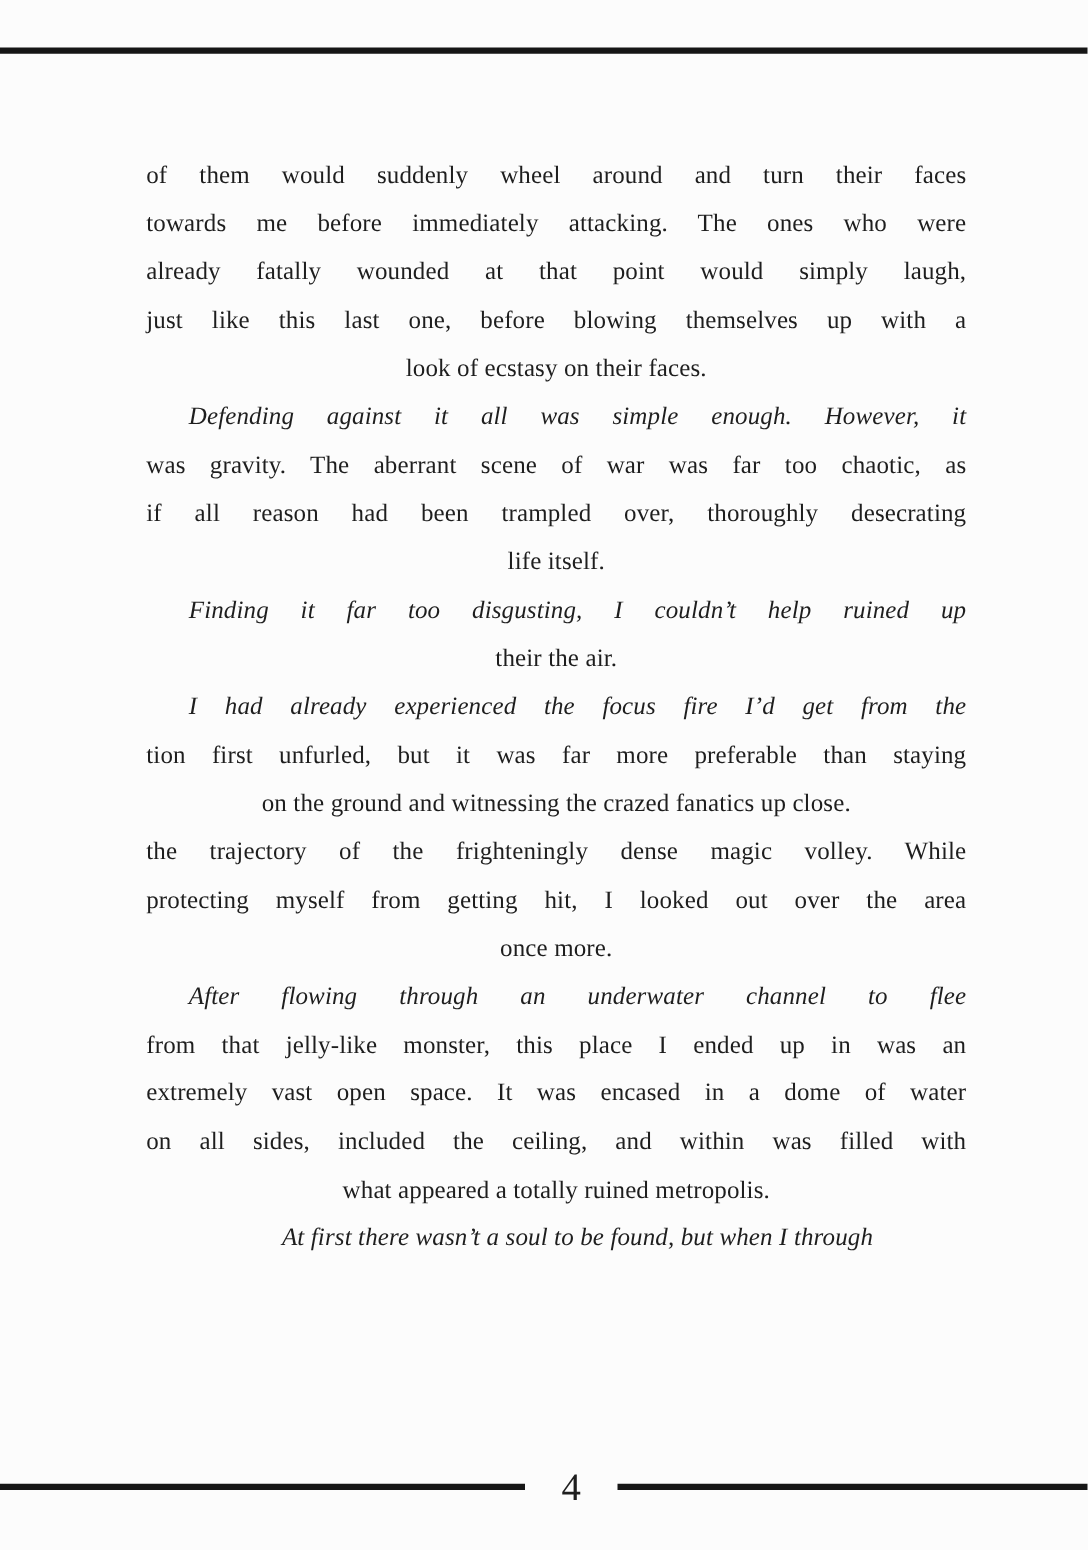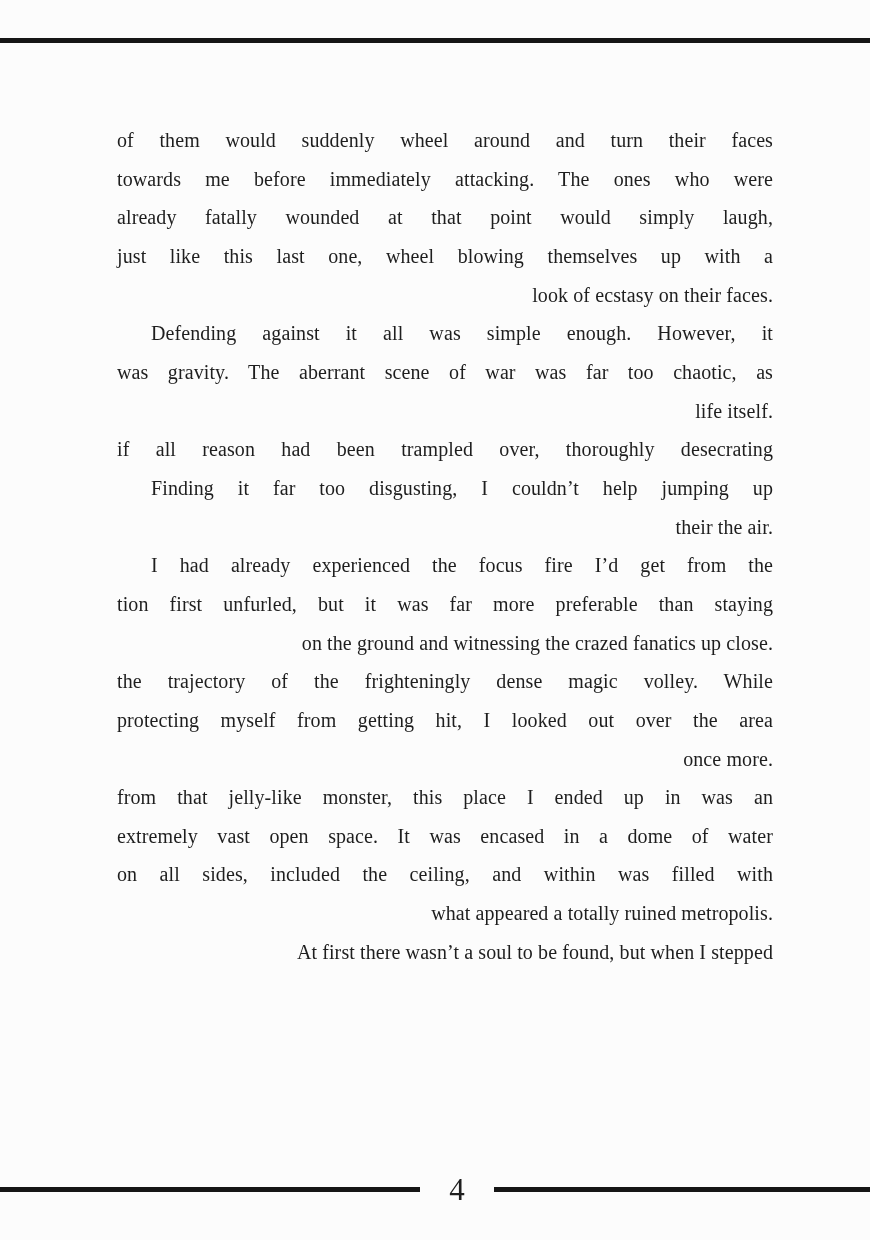--- a/index.html
+++ b/index.html
@@ -35,28 +35,29 @@
   .text-block {
     position: absolute;
     left: 117px;
     top: 121px;
     width: 656px;
     font-size: 20px;
     line-height: 38.65px;
     letter-spacing: 0.1px;
   }
   .line {
-    text-align: right;
+    text-align: center;
   }
   .line.just {
     text-align: justify;
     text-align-last: justify;
   }
   .line.indent {
     text-indent: 34px;
+    font-style: italic;
   }
   .footer {
     position: absolute;
     left: 0;
     top: 1168px;
     width: 870px;
     height: 44px;
   }
   .footer-rule {
     position: absolute;
@@ -86,39 +87,40 @@
 </head>
 <body>
 
 <div class="page">
   <div class="top-rule"></div>
 
   <div class="text-block" id="text-block">
       <div class="line just">of them would suddenly wheel around and turn their faces</div>
       <div class="line just">towards me before immediately attacking. The ones who were</div>
       <div class="line just">already fatally wounded at that point would simply laugh,</div>
-      <div class="line just">just like this last one, wheel blowing themselves up with a</div>
+      <div class="line just">just like this last one, before blowing themselves up with a</div>
       <div class="line">look of ecstasy on their faces.</div>
       <div class="line just indent">Defending against it all was simple enough. However, it</div>
       <div class="line just">was gravity. The aberrant scene of war was far too chaotic, as</div>
+      <div class="line just">if all reason had been trampled over, thoroughly desecrating</div>
       <div class="line">life itself.</div>
-      <div class="line just">if all reason had been trampled over, thoroughly desecrating</div>
-      <div class="line just indent">Finding it far too disgusting, I couldn’t help jumping up</div>
+      <div class="line just indent">Finding it far too disgusting, I couldn’t help ruined up</div>
       <div class="line">their the air.</div>
       <div class="line just indent">I had already experienced the focus fire I’d get from the</div>
       <div class="line just">tion first unfurled, but it was far more preferable than staying</div>
       <div class="line">on the ground and witnessing the crazed fanatics up close.</div>
       <div class="line just">the trajectory of the frighteningly dense magic volley. While</div>
       <div class="line just">protecting myself from getting hit, I looked out over the area</div>
       <div class="line">once more.</div>
+      <div class="line just indent">After flowing through an underwater channel to flee</div>
       <div class="line just">from that jelly-like monster, this place I ended up in was an</div>
       <div class="line just">extremely vast open space. It was encased in a dome of water</div>
       <div class="line just">on all sides, included the ceiling, and within was filled with</div>
       <div class="line">what appeared a totally ruined metropolis.</div>
-      <div class="line indent">At first there wasn’t a soul to be found, but when I stepped</div>
+      <div class="line indent">At first there wasn’t a soul to be found, but when I through</div>
     </div>
 
   <div class="footer">
     <div class="footer-rule left"></div>
     <div class="page-number">4</div>
     <div class="footer-rule right"></div>
   </div>
 </div>
 
 </body></html>

